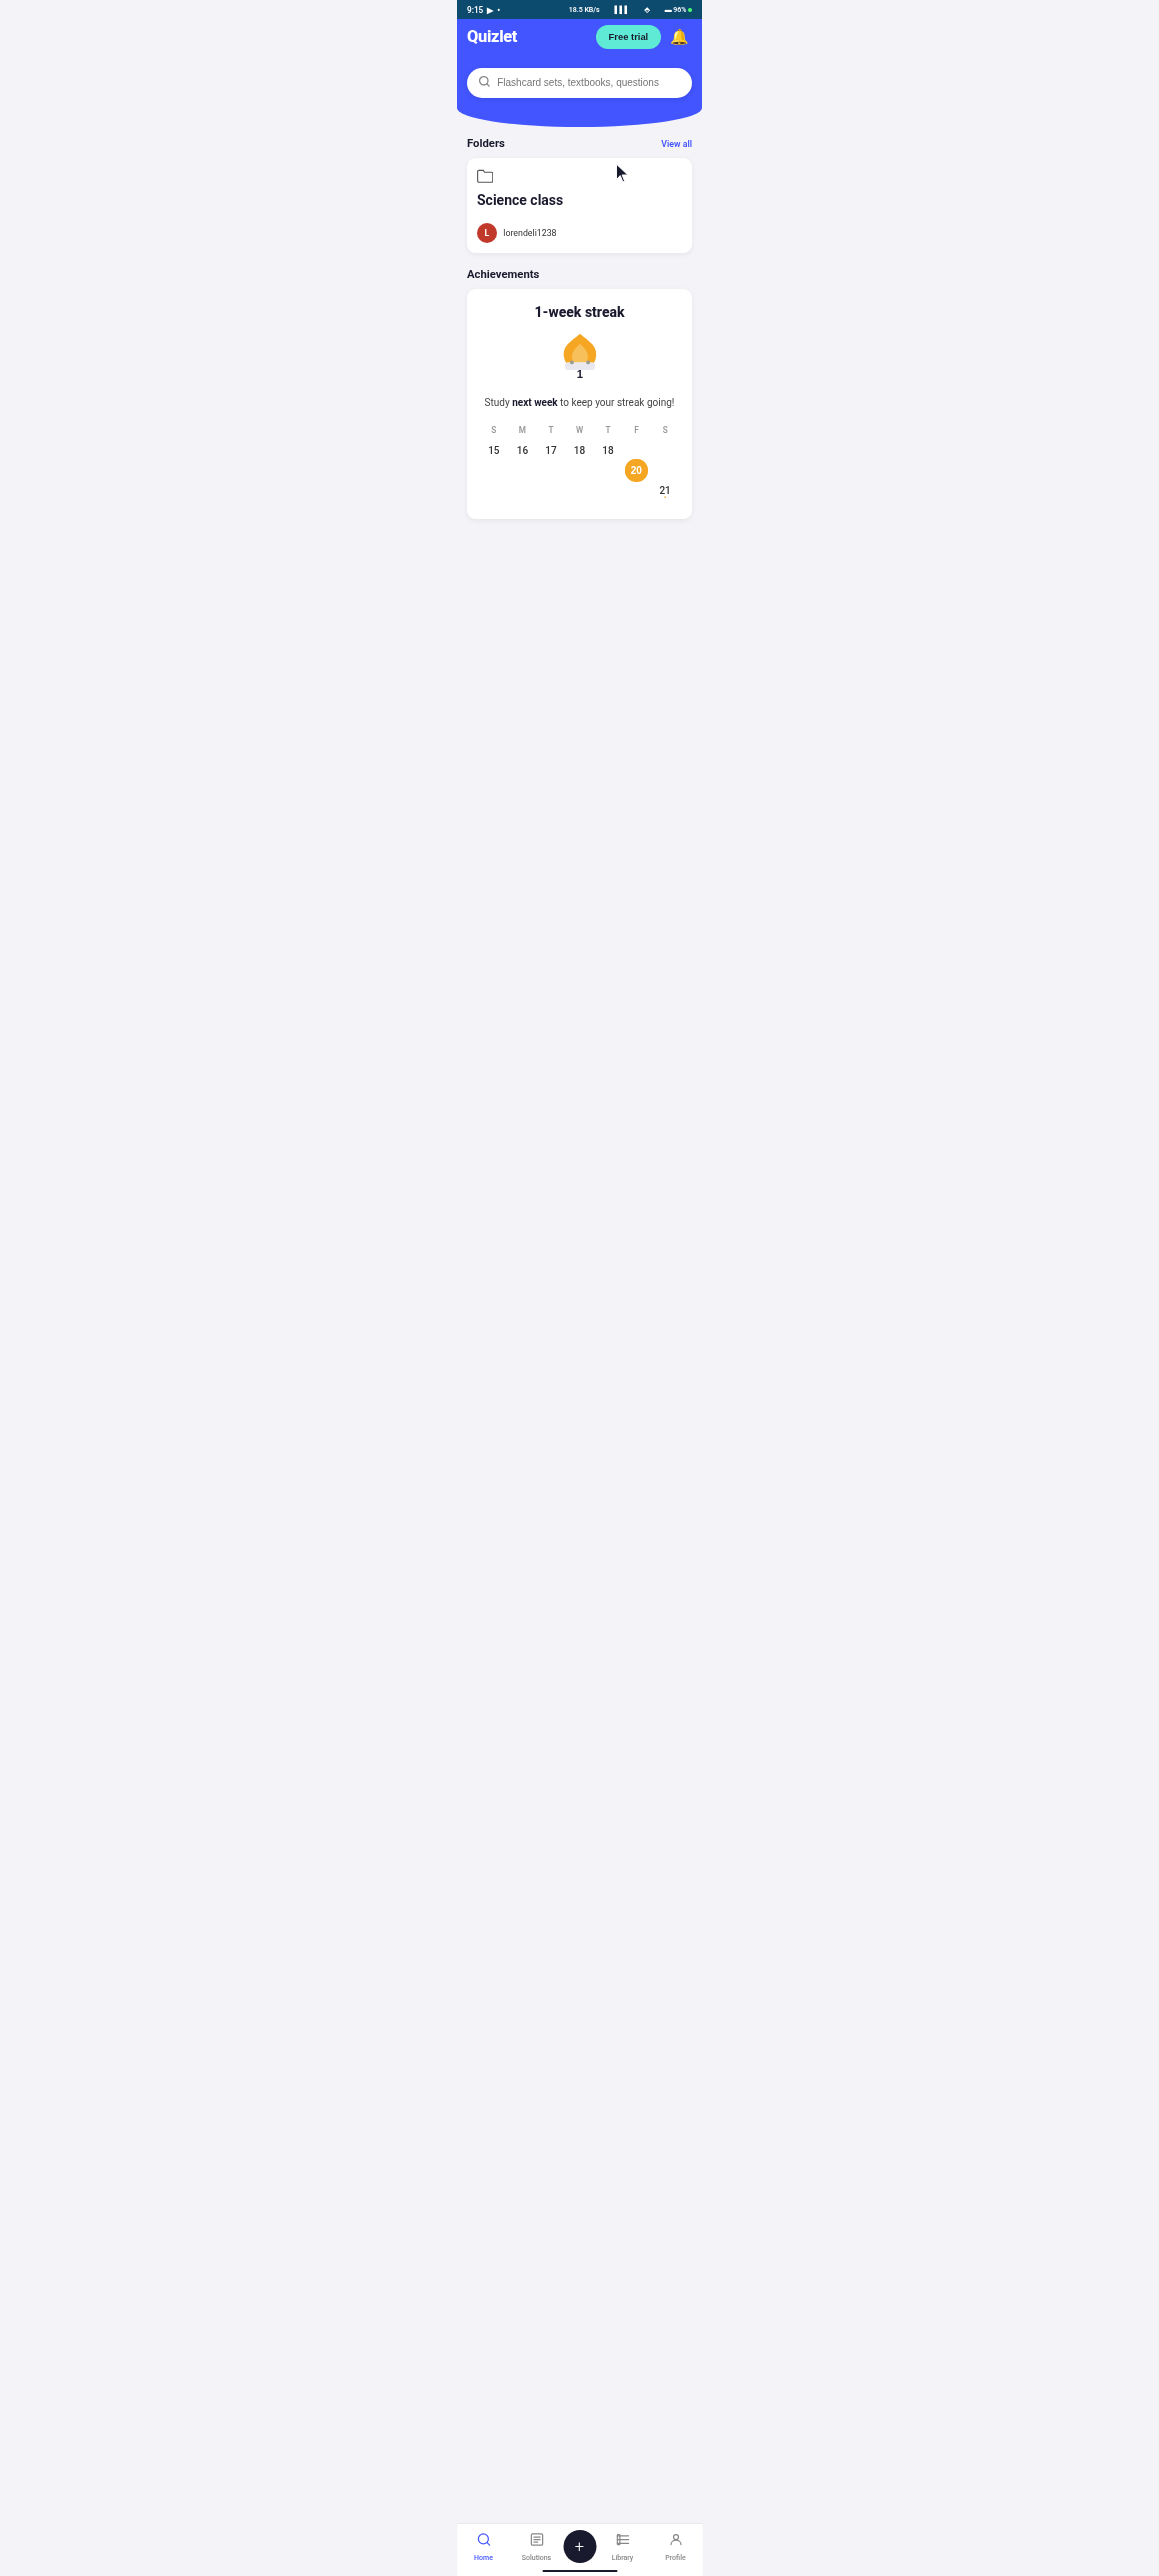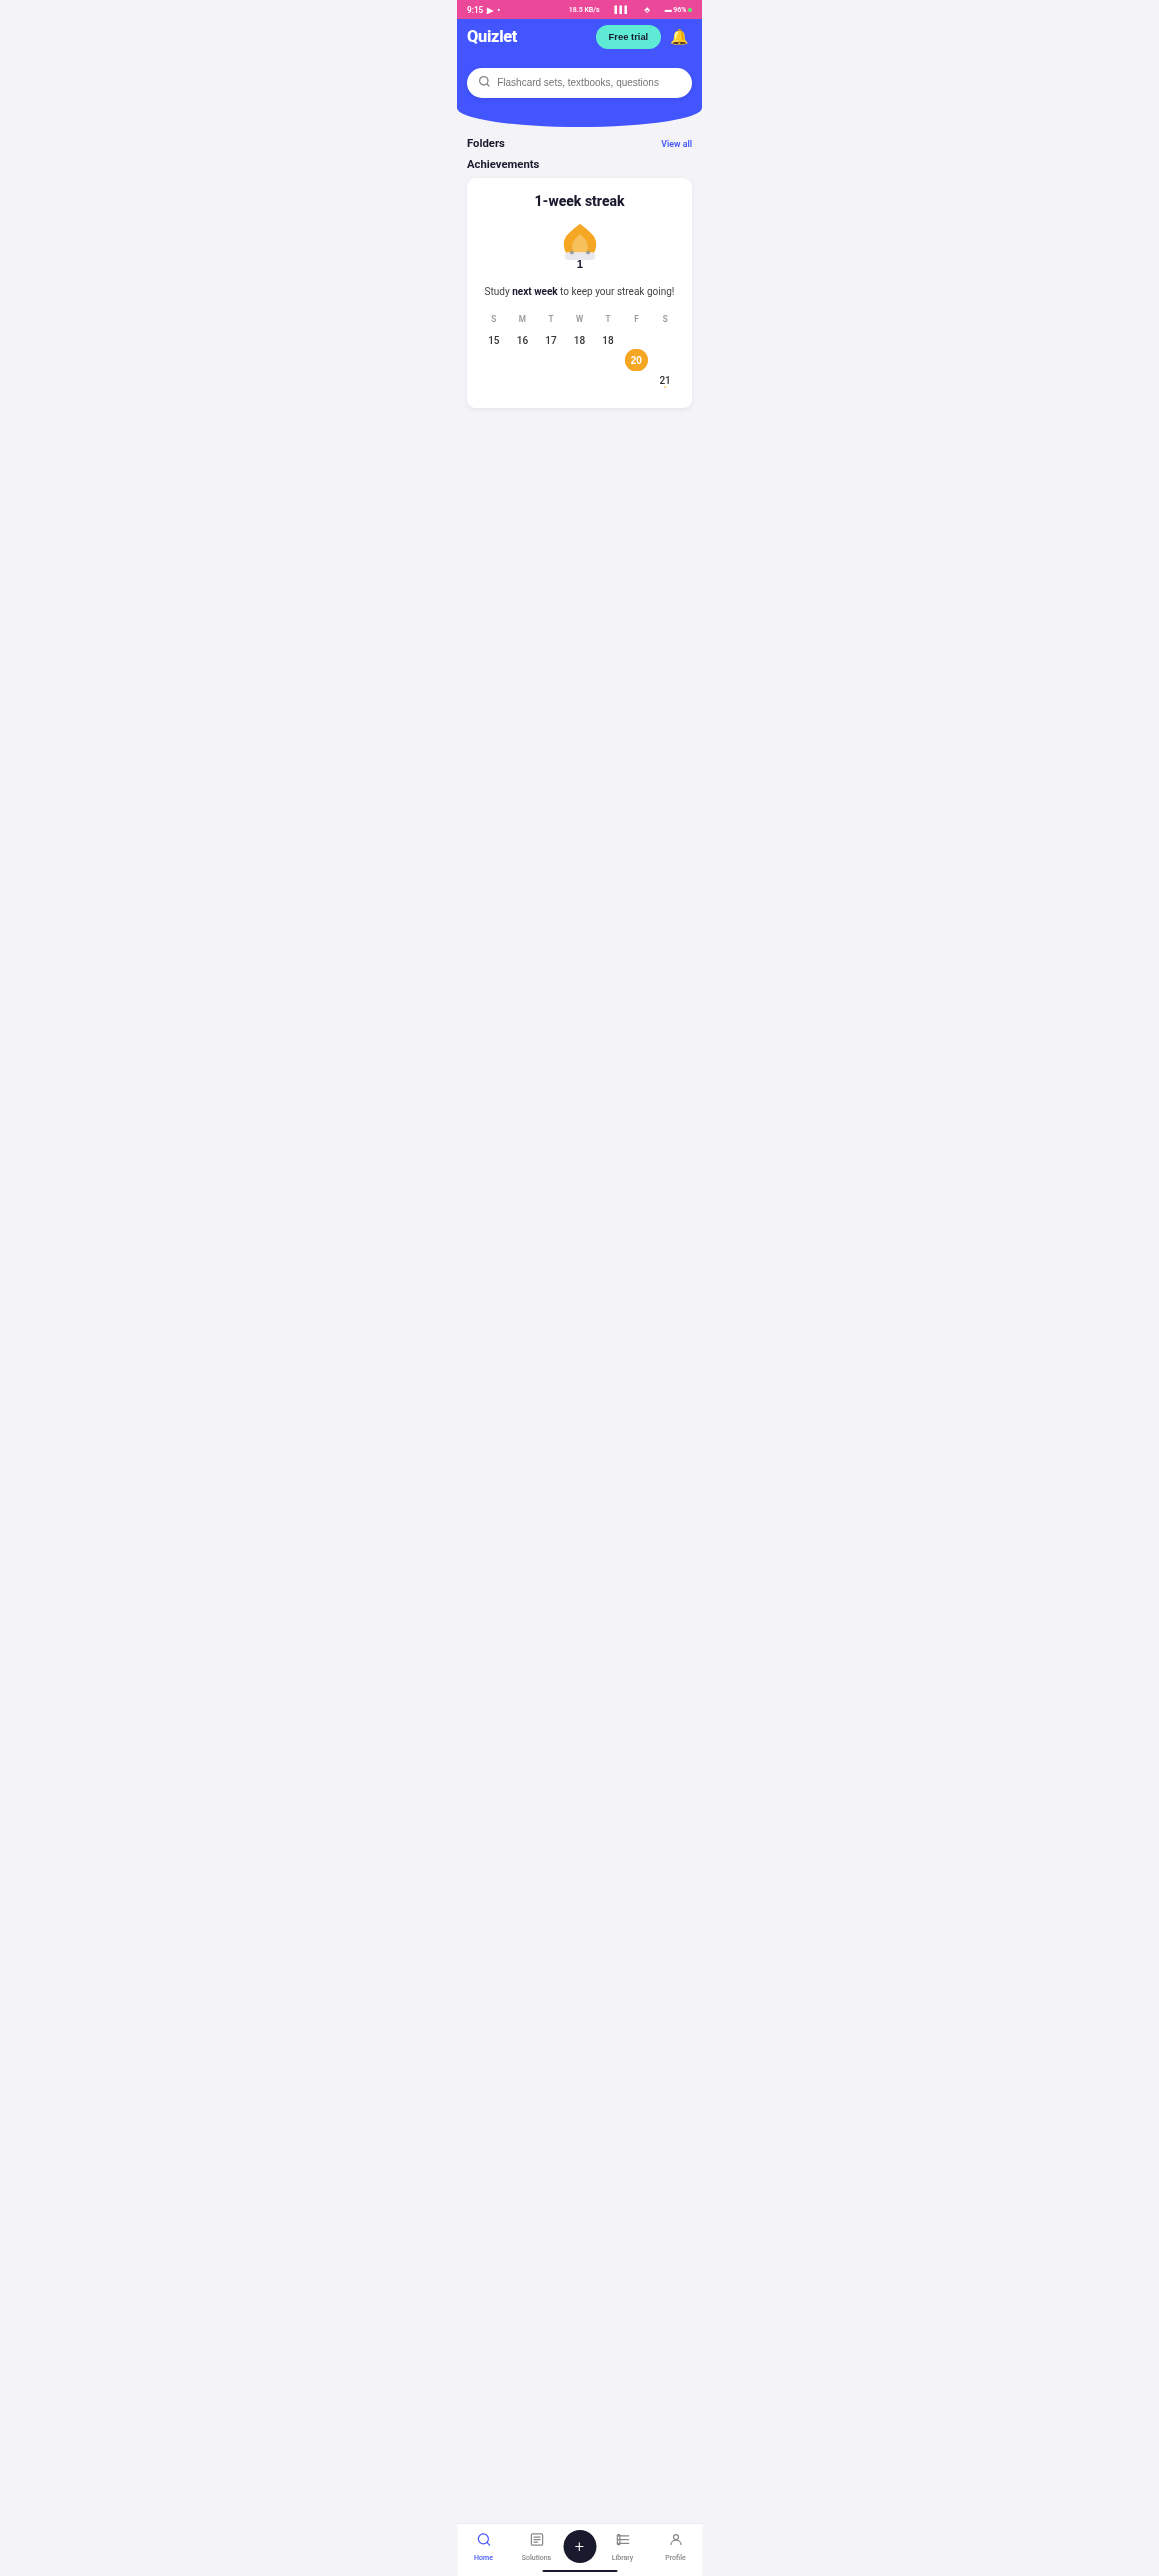--- a/index.html
+++ b/index.html
@@ -9,21 +9,21 @@
       font-family: -apple-system, BlinkMacSystemFont, 'Segoe UI', Roboto, sans-serif;
       background: #f4f4f8;
       width: 245px;
       margin: 0 auto;
       position: relative;
       overflow-x: hidden;
     }
 
     
     .status-bar {
-      background: #ec4899;
+      background: #0c4a6e;
       display: flex;
       justify-content: space-between;
       align-items: center;
       padding: 5px 10px 3.8px;
       color: white;
       font-size: 8.2px;
       font-weight: 600;
     }
     .status-left { display: flex; align-items: center; gap: 3.8px; }
     .status-right { display: flex; align-items: center; gap: 15px; font-size: 7px; }
@@ -358,20 +358,43 @@
 
 <div class="wave-sep"></div>
 
 <div class="content">
 
   <div class="section-header">
     <span class="section-title">Folders</span>
     <a class="view-all-link">View all</a>
   </div>
 
+  <div class="folder-card">
+
+    <div style="position:relative;">
+      <div class="folder-icon-wrap">
+        <span class="folder-icon">
+          <svg width="16.4" height="14" viewBox="0 0 26 22" fill="none">
+            <path d="M1 4C1 2.9 1.9 2 3 2H10L12 5H23C24.1 5 25 5.9 25 7V19C25 20.1 24.1 21 23 21H3C1.9 21 1 20.1 1 19V4Z" stroke="#555" stroke-width="1.8" fill="none"></path>
+          </svg>
+        </span>
+      </div>
+      <div class="folder-name">Science class</div>
+
+      <div style="position:absolute; right: 50px; top: -6.3px;">
+        <svg width="17.6" height="21.4" viewBox="0 0 28 34" fill="none">
+          <path d="M4 2L4 26L10 20L14 30L17 29L13 19L22 19Z" fill="#1a1a2e" stroke="white" stroke-width="1.5"></path>
+        </svg>
+      </div>
+    </div>
+    <div class="folder-user">
+      <div class="user-avatar">L</div>
+      <span class="username">lorendeli1238</span>
+    </div>
+  </div>
 
   <div class="achievements-section">
     <div class="section-header">
       <span class="section-title">Achievements</span>
     </div>
 
     <div class="achievement-card">
       <div class="achievement-title">1-week streak</div>
 
       <div class="flame-calendar">

